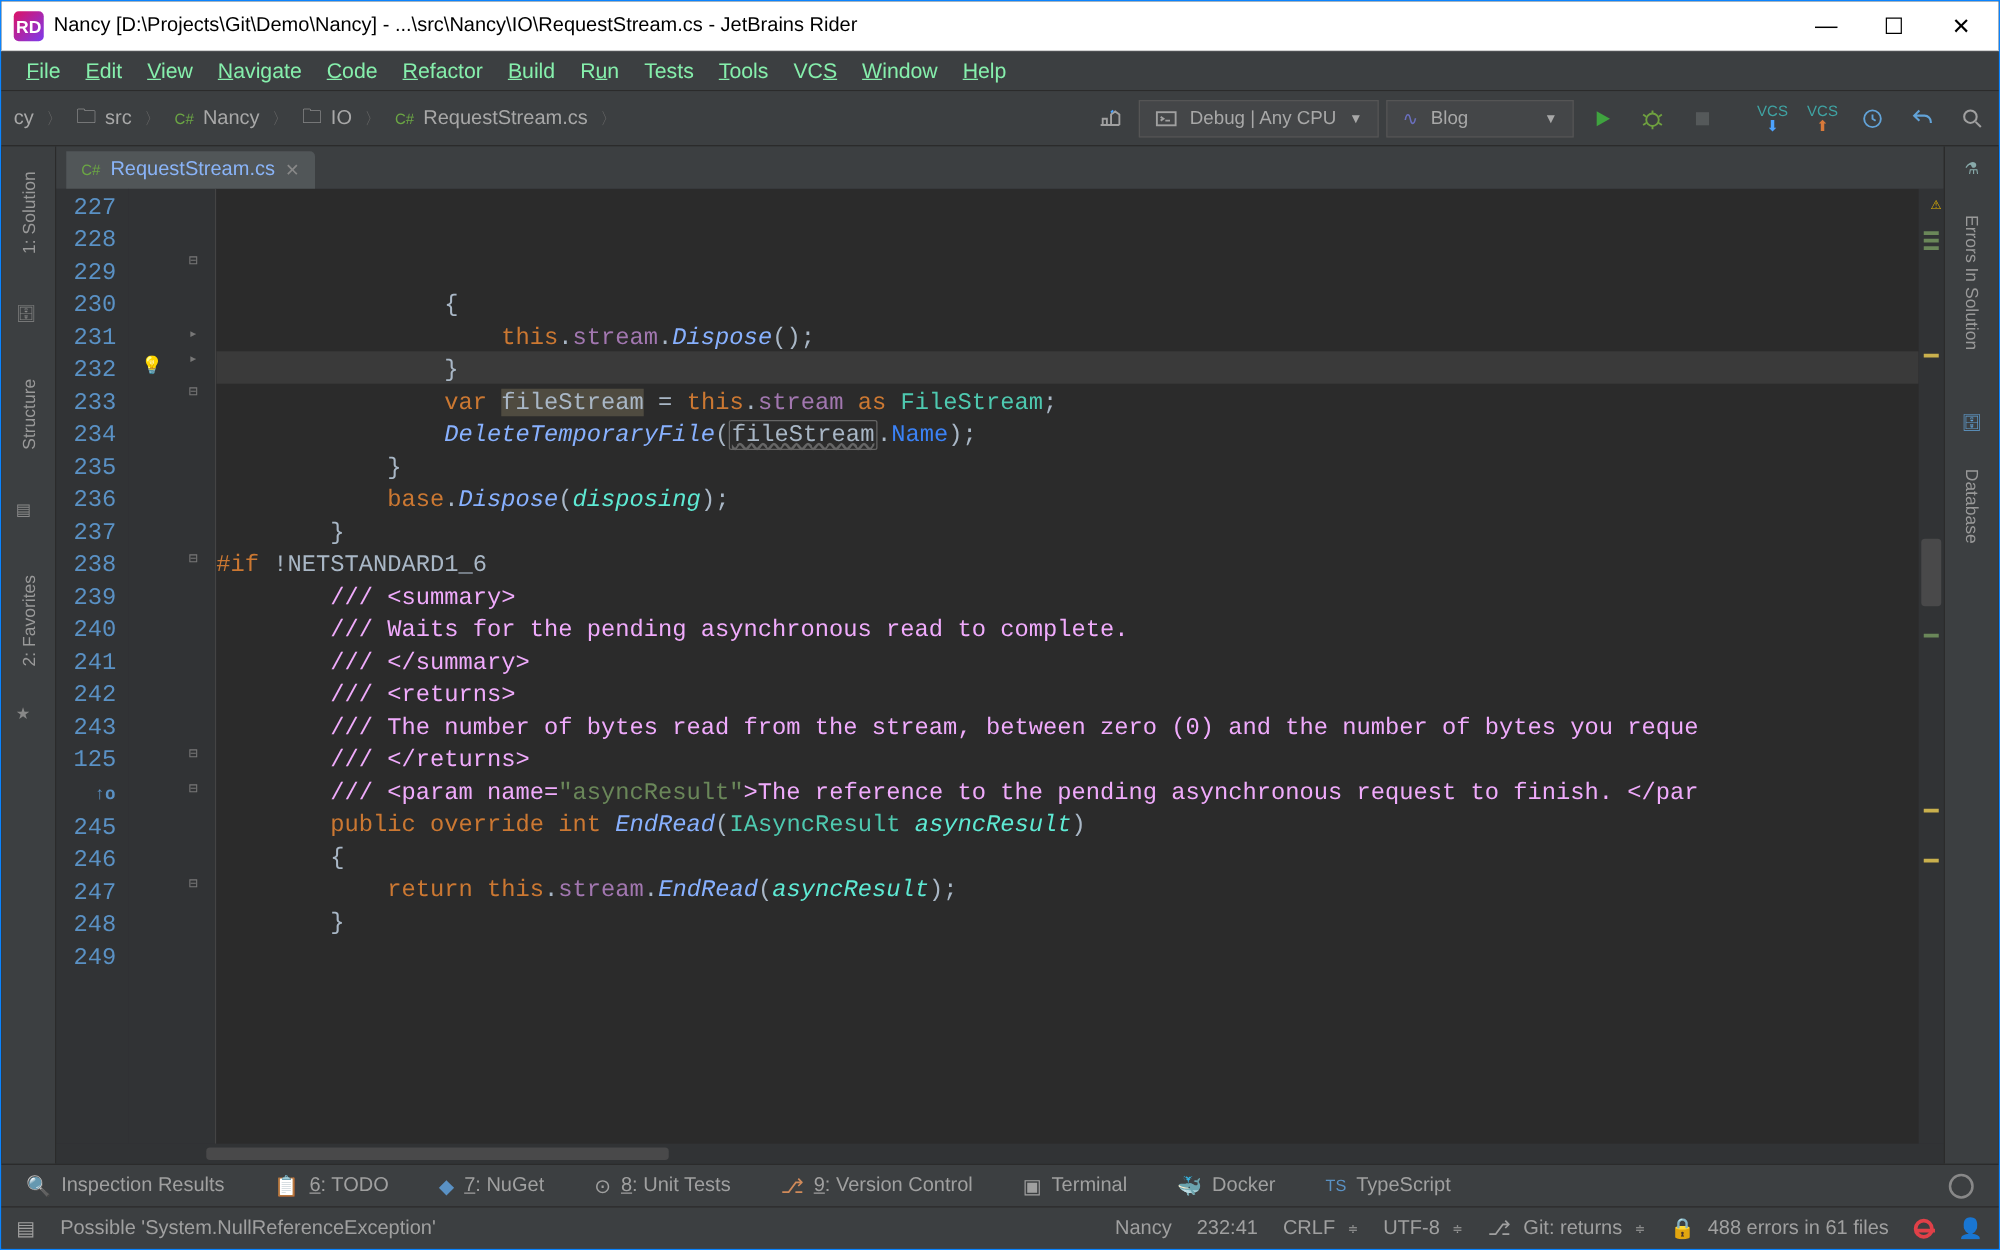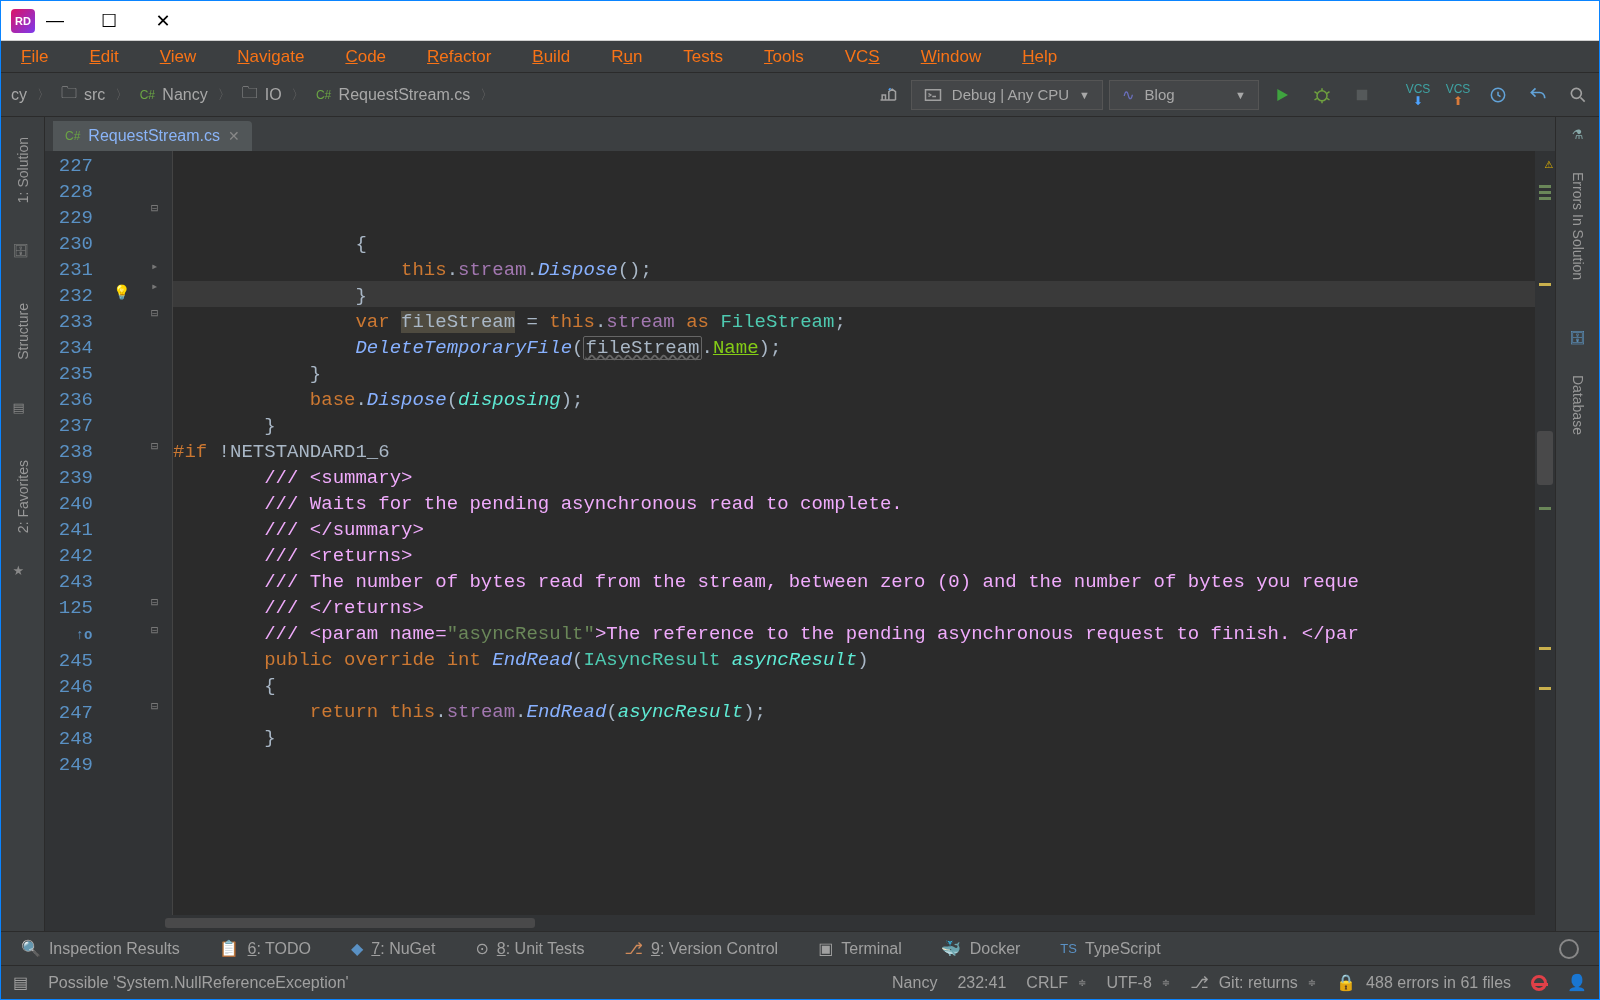--- a/index.html
+++ b/index.html
@@ -19,34 +19,34 @@
 .titlebar {
   background: #ffffff;
   color: #000;
   height: 40px;
   display: flex;
   align-items: center;
   padding: 0 10px;
   font-size: 16px;
   border-bottom: 1px solid #d0d0d0;
 }
-.titlebar .logo { width: 24px; height: 24px; margin-right: 8px; display:flex; align-items:center; justify-content:center; background: linear-gradient(135deg, #dd1265, #7c3aed); border-radius: 4px; color:#fff; font-size:11px; font-weight:bold;}
+.titlebar .logo { width: 24px; height: 24px; margin-right: 8px; display:flex; align-items:center; justify-content:center; background: linear-gradient(135deg, #dd1265, #7c3aed); border-radius: 4px; color:#fff; font-size:14px; font-weight:bold;}
 .titlebar .title-text { flex: 1; }
 .titlebar .winbtns { display: flex; gap: 30px; font-size: 18px; padding-right:8px;}
 .titlebar .winbtn { width: 24px; text-align: center; cursor: pointer; }
 
 .menubar {
   background: #3c3f41;
   height: 32px;
   display: flex;
   align-items: center;
   padding: 0 10px;
-  gap: 21px;
+  gap: 0;
   font-size: 17px;
-  color: #f97316;
+  color: #86efac;
   border-bottom: 1px solid #2b2b2b;
 }
 .menubar .menu-item { padding: 4px 10px; cursor: pointer; }
 .menubar .menu-item .mn { text-decoration: underline; }
 
 .toolbar {
   background: #3c3f41;
   height: 44px;
   display: flex;
   align-items: center;
@@ -85,21 +85,21 @@
 .code { flex:1; background:#2b2b2b; color:#a9b7c6; line-height:26px; padding-top:2px; white-space:pre; overflow:hidden; position:relative;}
 .code .hl-line { position:absolute; left:0; right:0; top:130px; height:26px; background:#3a3a3a; z-index:0;}
 .code-lines { position:relative; z-index:1;}
 .cl-kw { color:#cc7832; }
 .cl-id { color:#a277b0; }
 .cl-meth { color:#88b1ff; font-style:italic;}
 .cl-type { color:#4ec9b0; }
 .cl-str { color:#6a8759; }
 .cl-doc { color:#f0abfc; }
 .cl-param { color:#5eead4; font-style:italic;}
-.cl-prop { color:#84cc16;text-decoration:underline; }
+.cl-prop { color:#3b82f6; }
 .cl-hilite { background: #4f4b40; }
 .cl-boxed { border:1px solid #666; border-radius:2px; padding:0 1px;}
 .cl-wavy { text-decoration: underline wavy #666666; }
 .error-stripe { width:20px; background:#313335; position:relative;}
 .error-stripe .warn-ic { position:absolute; right:2px; top:4px; color:#e6b700; font-size:14px;}
 .error-stripe .mark { position:absolute; right:4px; width:12px; height:3px; }
 .error-stripe .mark.green { background:#6a8759;}
 .error-stripe .mark.yellow { background:#c9b04d;}
 .scroll-thumb { position:absolute; right:2px; width:16px; height:54px; background:#49494a; border-radius:3px; top: 280px;}
 .hscroll { height:16px; background:#313335; display:flex; align-items:center;}
@@ -114,20 +114,21 @@
 .statusbar .spacer { flex:1;}
 .statusbar .err-dot { width:16px; height:16px; border:3px solid #e04048; border-radius:50%; background:transparent; position:relative;}
 .statusbar .err-dot::after { content:''; position:absolute; width:16px; height:3px; background:#e04048; top:5px; left:-2px;}
 .up-arrow{display:inline-block;width:18px;text-align:center;color:#5a91c4;font-size:14px;font-weight:bold;}
 </style>
 </head>
 <body>
 
 <div class="titlebar">
   <div class="logo">RD</div>
+  <div class="title-text">Nancy [D:\Projects\Git\Demo\Nancy] - ...\src\Nancy\IO\RequestStream.cs - JetBrains Rider</div>
   <div class="winbtns">
     <div class="winbtn">—</div>
     <div class="winbtn">☐</div>
     <div class="winbtn">✕</div>
   </div>
 </div>
 
 <div class="menubar">
   <div class="menu-item"><span class="mn">F</span>ile</div>
   <div class="menu-item"><span class="mn">E</span>dit</div>

